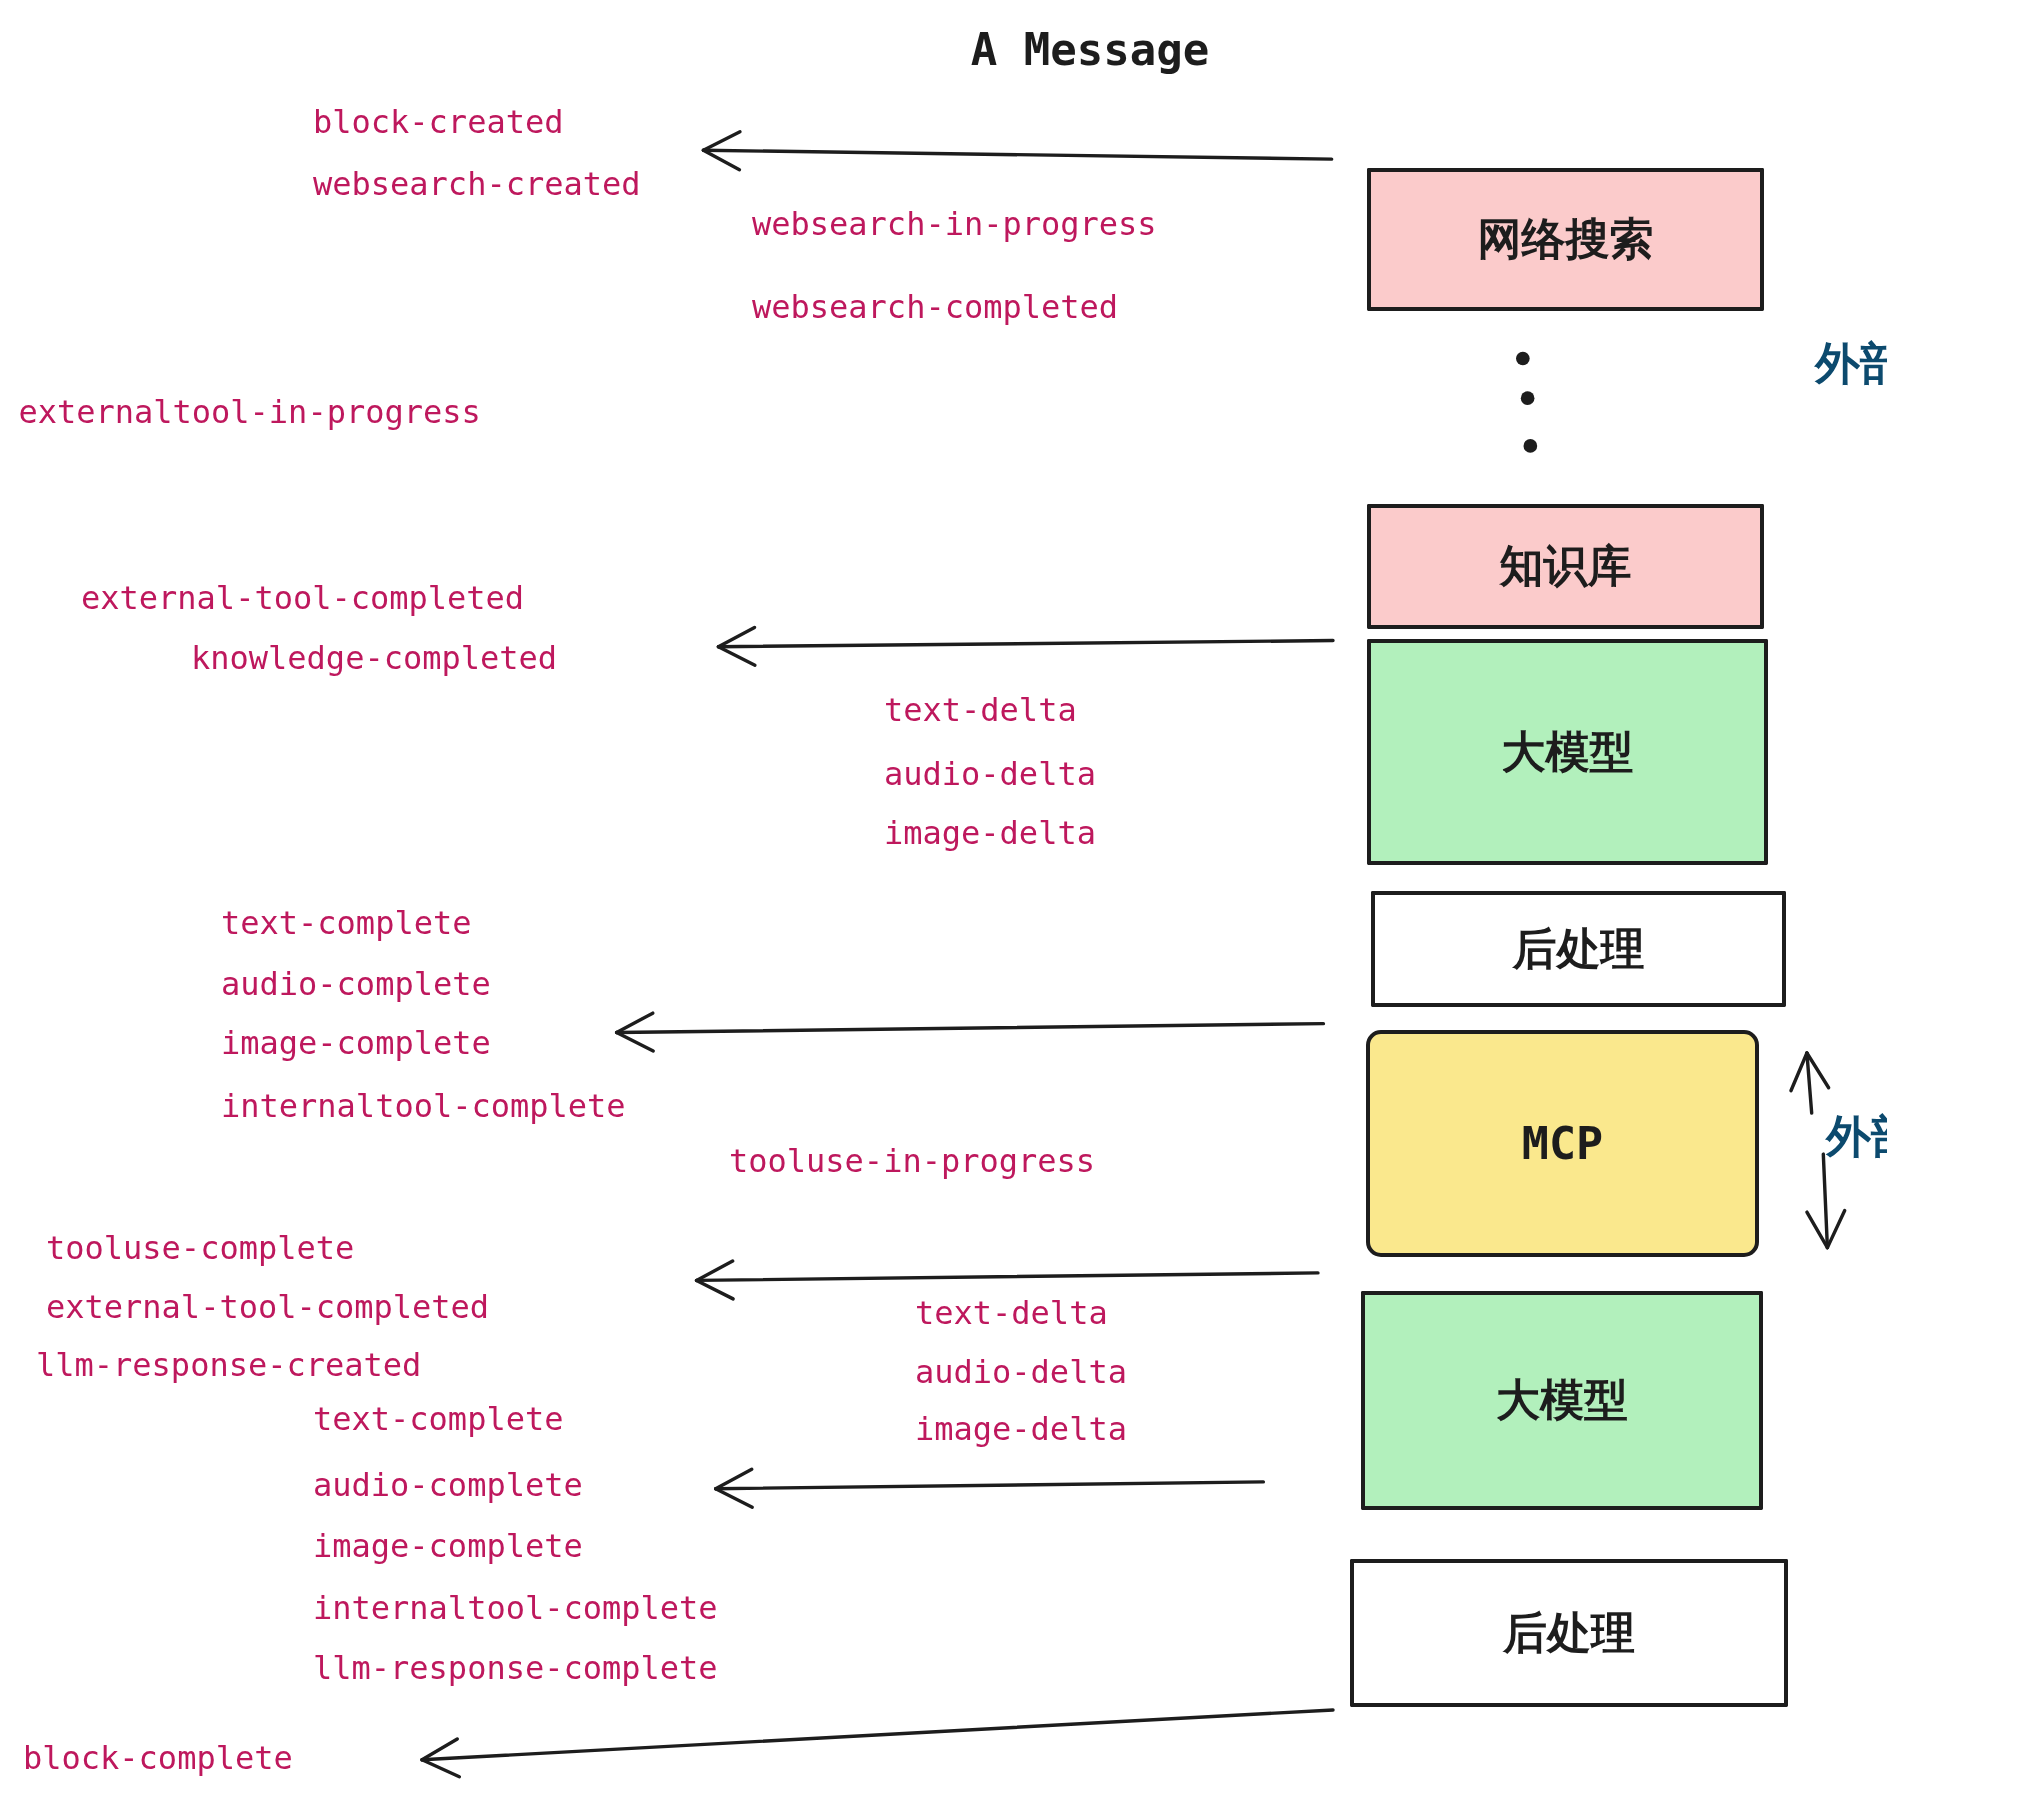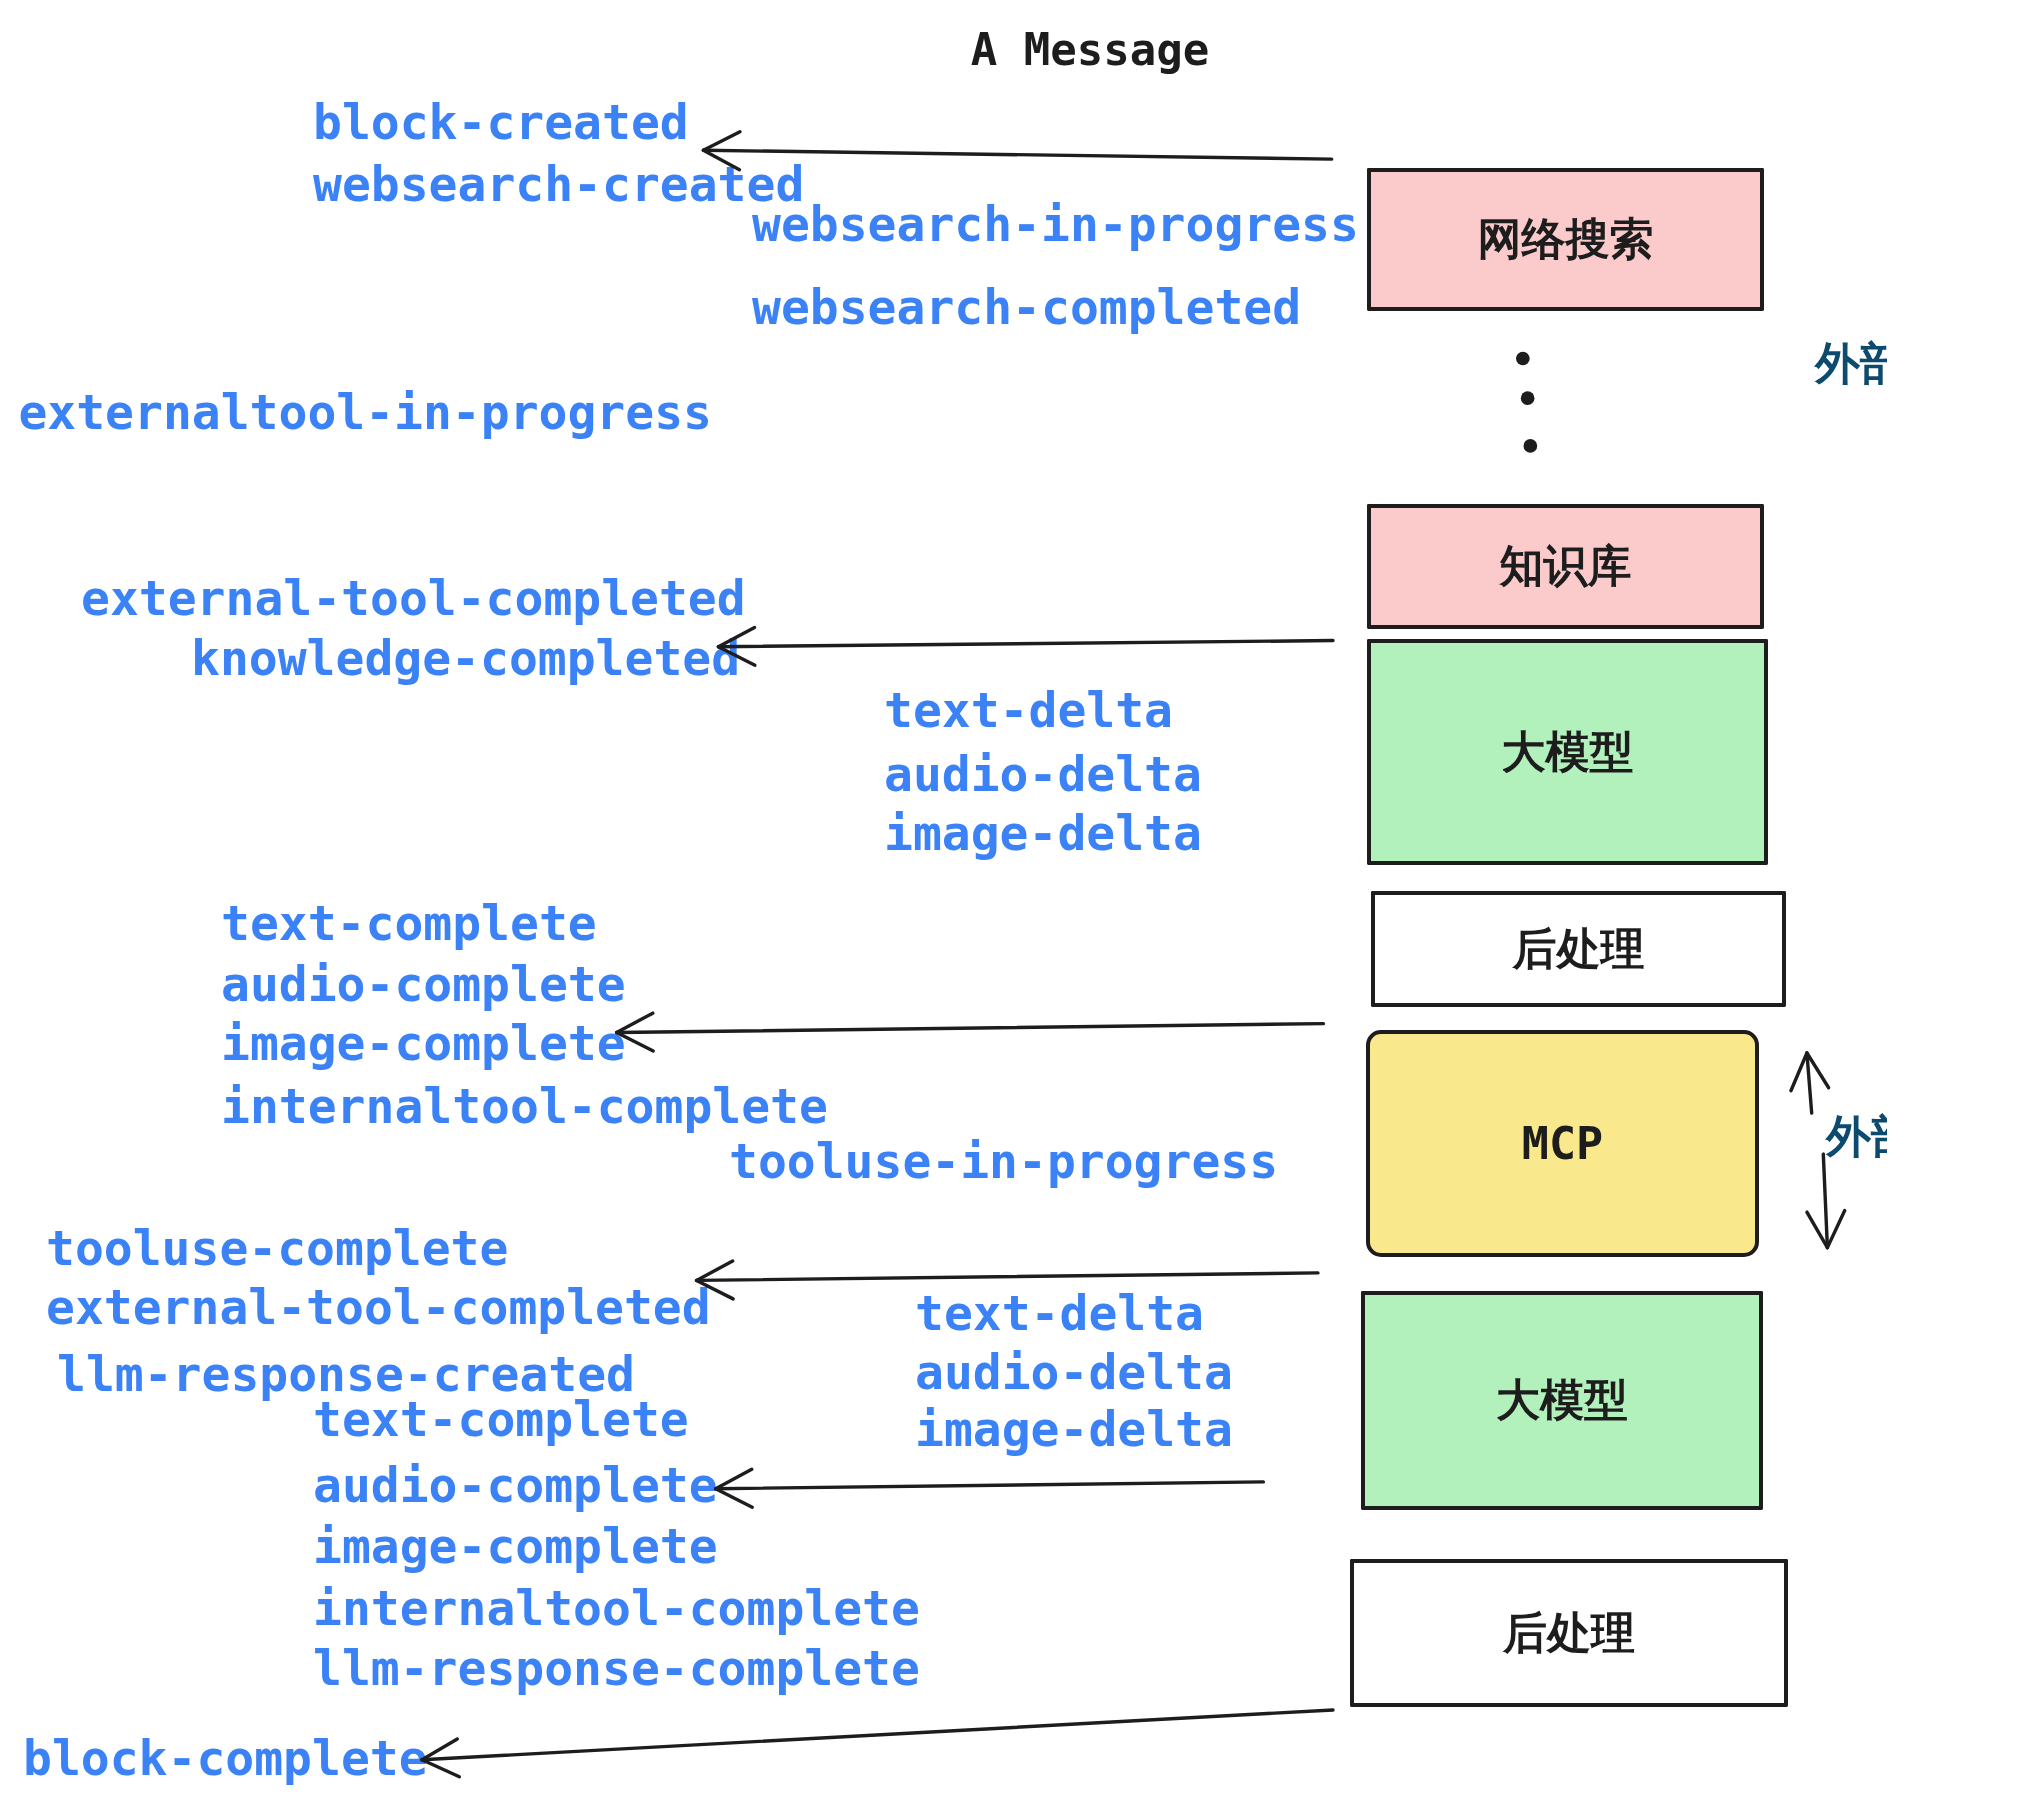--- a/index.html
+++ b/index.html
@@ -37,23 +37,23 @@
     white-space: nowrap;
   }
   .box.mono span {
     font-family: "DejaVu Sans Mono", "Liberation Mono", monospace;
     font-size: 45px;
     font-weight: bold;
   }
   .event {
     position: absolute;
     transform: translateY(-50%);
-    font-size: 48px;
-    font-weight: bold;
-    color: #3b82f6;
+    font-size: 32px;
+    font-weight: normal;
+    color: #be185d;
     white-space: nowrap;
   }
   .cjk-side {
     position: absolute;
     transform: translateY(-50%);
     font-family: "Liberation Sans", "DejaVu Sans", sans-serif;
     font-size: 45px;
     font-weight: 600;
     color: #0c4a6e;
     white-space: nowrap;
@@ -100,21 +100,21 @@
     <div class="event" style="left: 884px; top: 710px;">text-delta</div>
     <div class="event" style="left: 884px; top: 774px;">audio-delta</div>
     <div class="event" style="left: 884px; top: 833px;">image-delta</div>
     <div class="event" style="left: 221px; top: 923px;">text-complete</div>
     <div class="event" style="left: 221px; top: 984px;">audio-complete</div>
     <div class="event" style="left: 221px; top: 1043px;">image-complete</div>
     <div class="event" style="left: 221px; top: 1106px;">internaltool-complete</div>
     <div class="event" style="left: 729px; top: 1161px;">tooluse-in-progress</div>
     <div class="event" style="left: 46px; top: 1248px;">tooluse-complete</div>
     <div class="event" style="left: 46px; top: 1307px;">external-tool-completed</div>
-    <div class="event" style="left: 57px; top: 1365px; margin-top: 9px;">llm-response-created</div>
+    <div class="event" style="left: 36px; top: 1365px;">llm-response-created</div>
     <div class="event" style="left: 915px; top: 1313px;">text-delta</div>
     <div class="event" style="left: 915px; top: 1372px;">audio-delta</div>
     <div class="event" style="left: 915px; top: 1429px;">image-delta</div>
     <div class="event" style="left: 313px; top: 1419px;">text-complete</div>
     <div class="event" style="left: 313px; top: 1485px;">audio-complete</div>
     <div class="event" style="left: 313px; top: 1546px;">image-complete</div>
     <div class="event" style="left: 313px; top: 1608px;">internaltool-complete</div>
     <div class="event" style="left: 313px; top: 1668px;">llm-response-complete</div>
     <div class="event" style="left: 23px; top: 1758px;">block-complete</div>
     <div class="cjk-side" style="left: 1815px; top: 364px;">外部工具</div>

